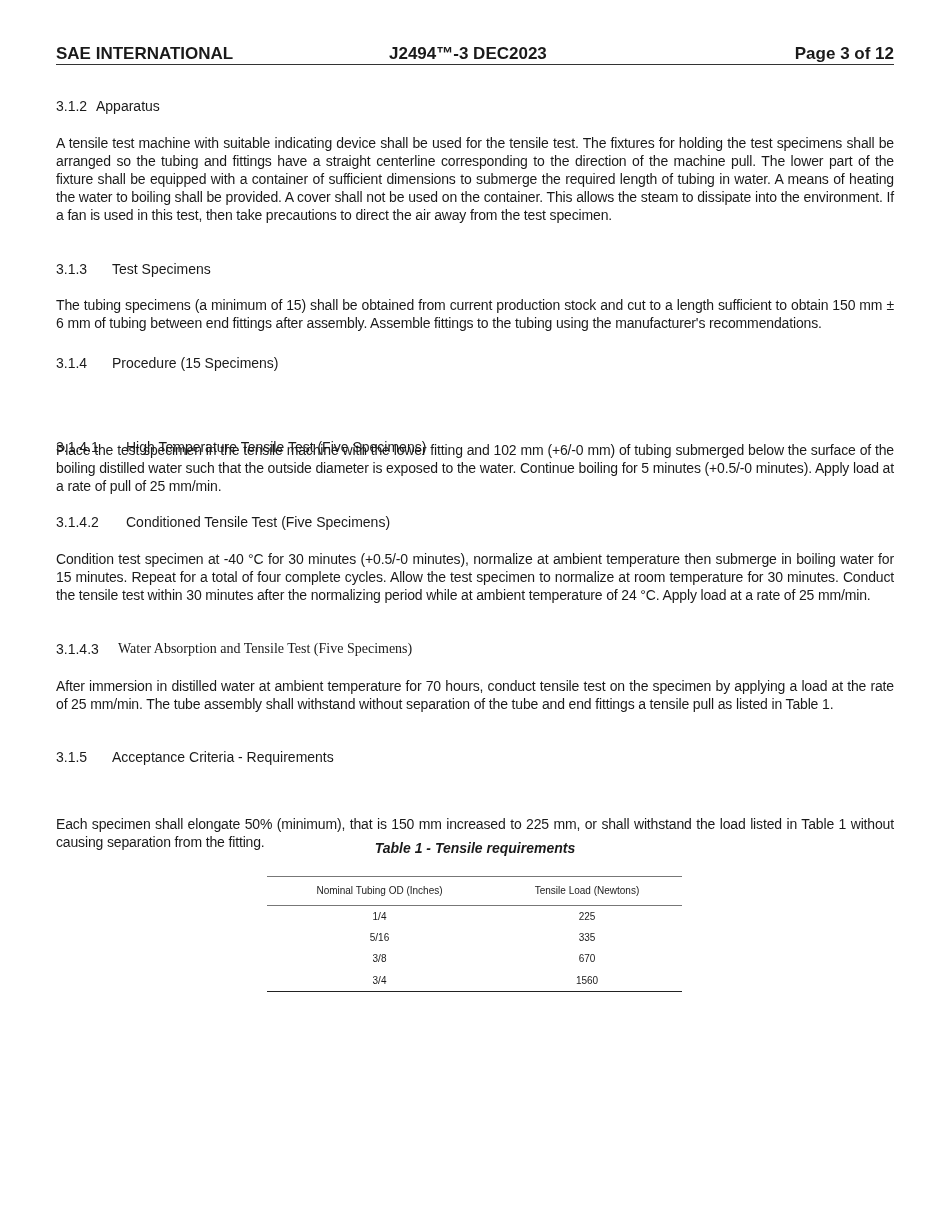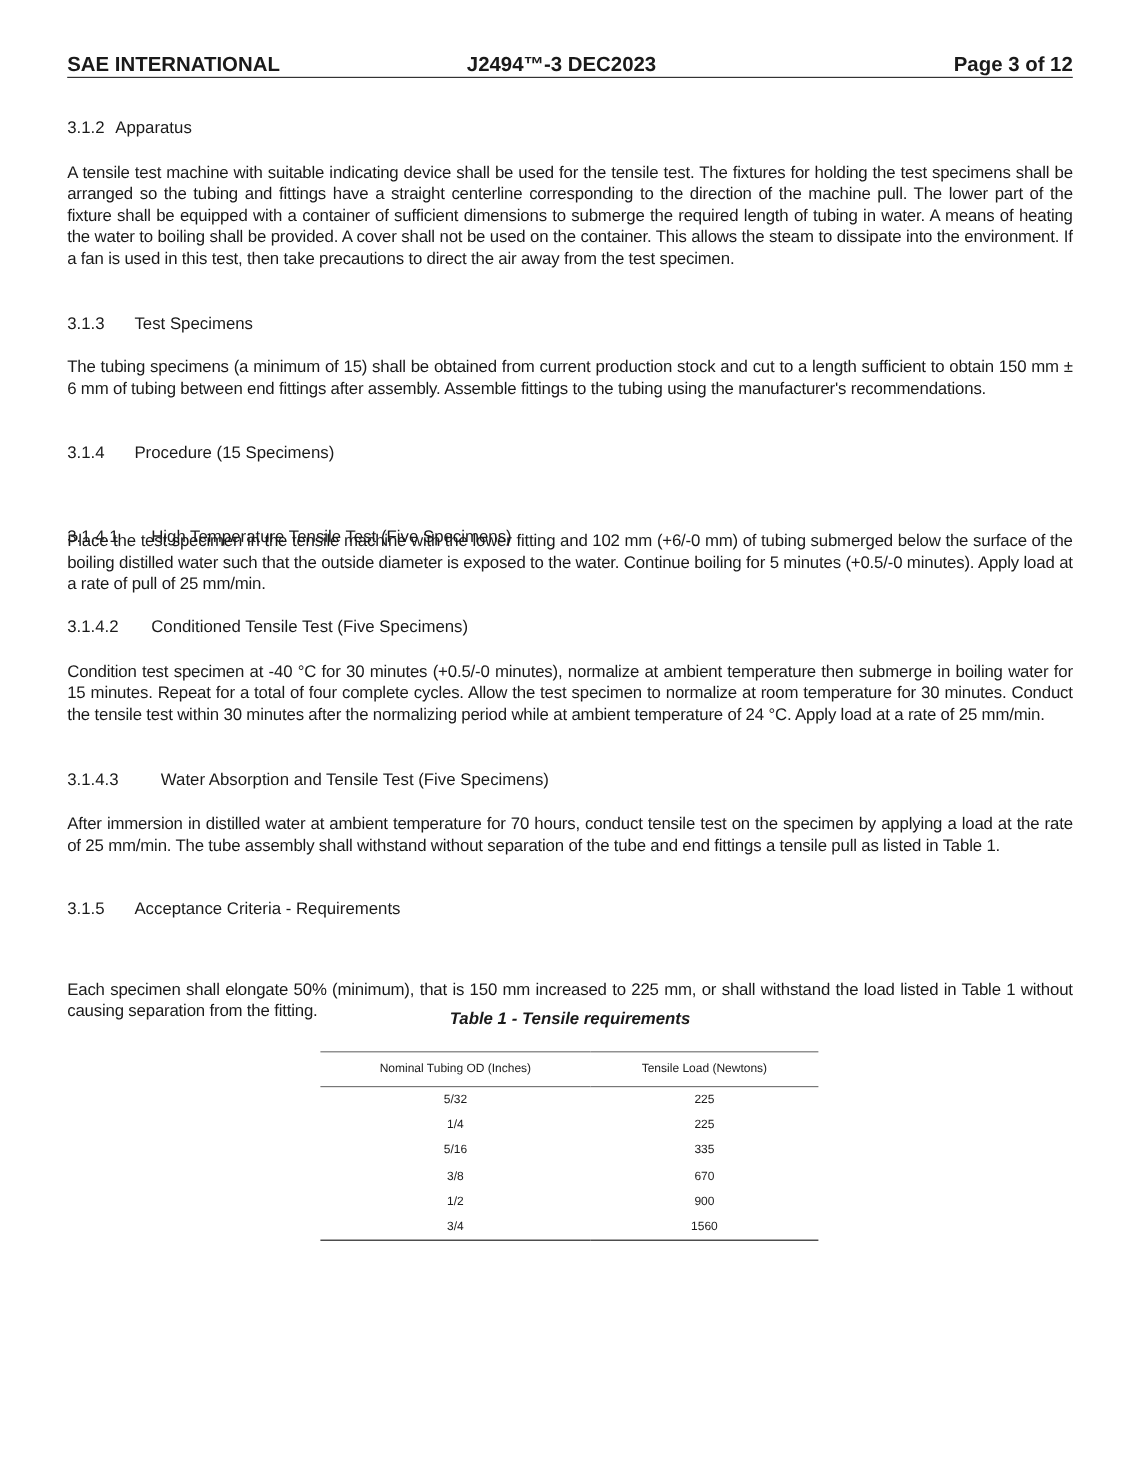--- a/index.html
+++ b/index.html
@@ -55,40 +55,40 @@
     <span class="title" style="left:40px;">Apparatus</span>
   </div>
   <div class="para" style="top:134px;">A tensile test machine with suitable indicating device shall be used for the tensile test. The fixtures for holding the test specimens shall be arranged so the tubing and fittings have a straight centerline corresponding to the direction of the machine pull. The lower part of the fixture shall be equipped with a container of sufficient dimensions to submerge the required length of tubing in water. A means of heating the water to boiling shall be provided. A cover shall not be used on the container. This allows the steam to dissipate into the environment. If a fan is used in this test, then take precautions to direct the air away from the test specimen.</div>
 
   <div class="heading" style="top:260px;">
     <span class="num">3.1.3</span>
     <span class="title" style="left:56px;text-align:right;">Test Specimens</span>
   </div>
   <div class="para" style="top:296px;">The tubing specimens (a minimum of 15) shall be obtained from current production stock and cut to a length sufficient to obtain 150 mm ± 6 mm of tubing between end fittings after assembly. Assemble fittings to the tubing using the manufacturer's recommendations.</div>
 
-  <div class="heading" style="top:368px;">
+  <div class="heading" style="top:354px;">
     <span class="num">3.1.4</span>
     <span class="title" style="left:56px;">Procedure (15 Specimens)</span>
   </div>
 
   <div class="heading" style="top:410px;margin-top:28px;">
     <span class="num">3.1.4.1</span>
     <span class="title" style="left:70px;">High Temperature Tensile Test (Five Specimens)</span>
   </div>
   <div class="para" style="top:441px;">Place the test specimen in the tensile machine with the lower fitting and 102 mm (+6/-0 mm) of tubing submerged below the surface of the boiling distilled water such that the outside diameter is exposed to the water. Continue boiling for 5 minutes (+0.5/-0 minutes). Apply load at a rate of pull of 25 mm/min.</div>
 
   <div class="heading" style="top:513px;text-align:center;">
     <span class="num">3.1.4.2</span>
     <span class="title" style="left:70px;">Conditioned Tensile Test (Five Specimens)</span>
   </div>
   <div class="para" style="top:550px;">Condition test specimen at -40 °C for 30 minutes (+0.5/-0 minutes), normalize at ambient temperature then submerge in boiling water for 15 minutes. Repeat for a total of four complete cycles. Allow the test specimen to normalize at room temperature for 30 minutes. Conduct the tensile test within 30 minutes after the normalizing period while at ambient temperature of 24 °C. Apply load at a rate of 25 mm/min.</div>
 
   <div class="heading" style="top:640px;">
     <span class="num">3.1.4.3</span>
-    <span class="title" style="left:78px;">Water Absorption and Tensile Test (Five Specimens)</span>
+    <span class="title" style="left:62px;font-family:Liberation Serif, serif;">Water Absorption and Tensile Test (Five Specimens)</span>
   </div>
   <div class="para" style="top:677px;">After immersion in distilled water at ambient temperature for 70 hours, conduct tensile test on the specimen by applying a load at the rate of 25 mm/min. The tube assembly shall withstand without separation of the tube and end fittings a tensile pull as listed in Table 1.</div>
 
   <div class="heading" style="top:748px;">
     <span class="num">3.1.5</span>
     <span class="title" style="left:56px;">Acceptance Criteria - Requirements</span>
   </div>
   <div class="para" style="top:815px;">Each specimen shall elongate 50% (minimum), that is 150 mm increased to 225 mm, or shall withstand the load listed in Table 1 without causing separation from the fitting.</div>
 
   <div class="caption">Table 1 - Tensile requirements</div>
@@ -96,40 +96,32 @@
   <div class="table-wrap">
     <table>
       <thead>
         <tr>
           <th class="c1">Nominal Tubing OD (Inches)</th>
           <th class="c2">Tensile Load (Newtons)</th>
         </tr>
       </thead>
       <tbody>
         <tr>
-          <td class="c1">5/32</td>
-          <td class="c2">225</td>
-        </tr>
-        <tr>
           <td class="c1">1/4</td>
           <td class="c2">225</td>
         </tr>
         <tr>
           <td class="c1">5/16</td>
           <td class="c2">335</td>
         </tr>
         <tr>
           <td class="c1">3/8</td>
           <td class="c2">670</td>
         </tr>
         <tr>
-          <td class="c1">1/2</td>
-          <td class="c2">900</td>
-        </tr>
-        <tr>
           <td class="c1">3/4</td>
           <td class="c2">1560</td>
         </tr>
       </tbody>
     </table>
   </div>
 
 </div>
 
 </body></html>

